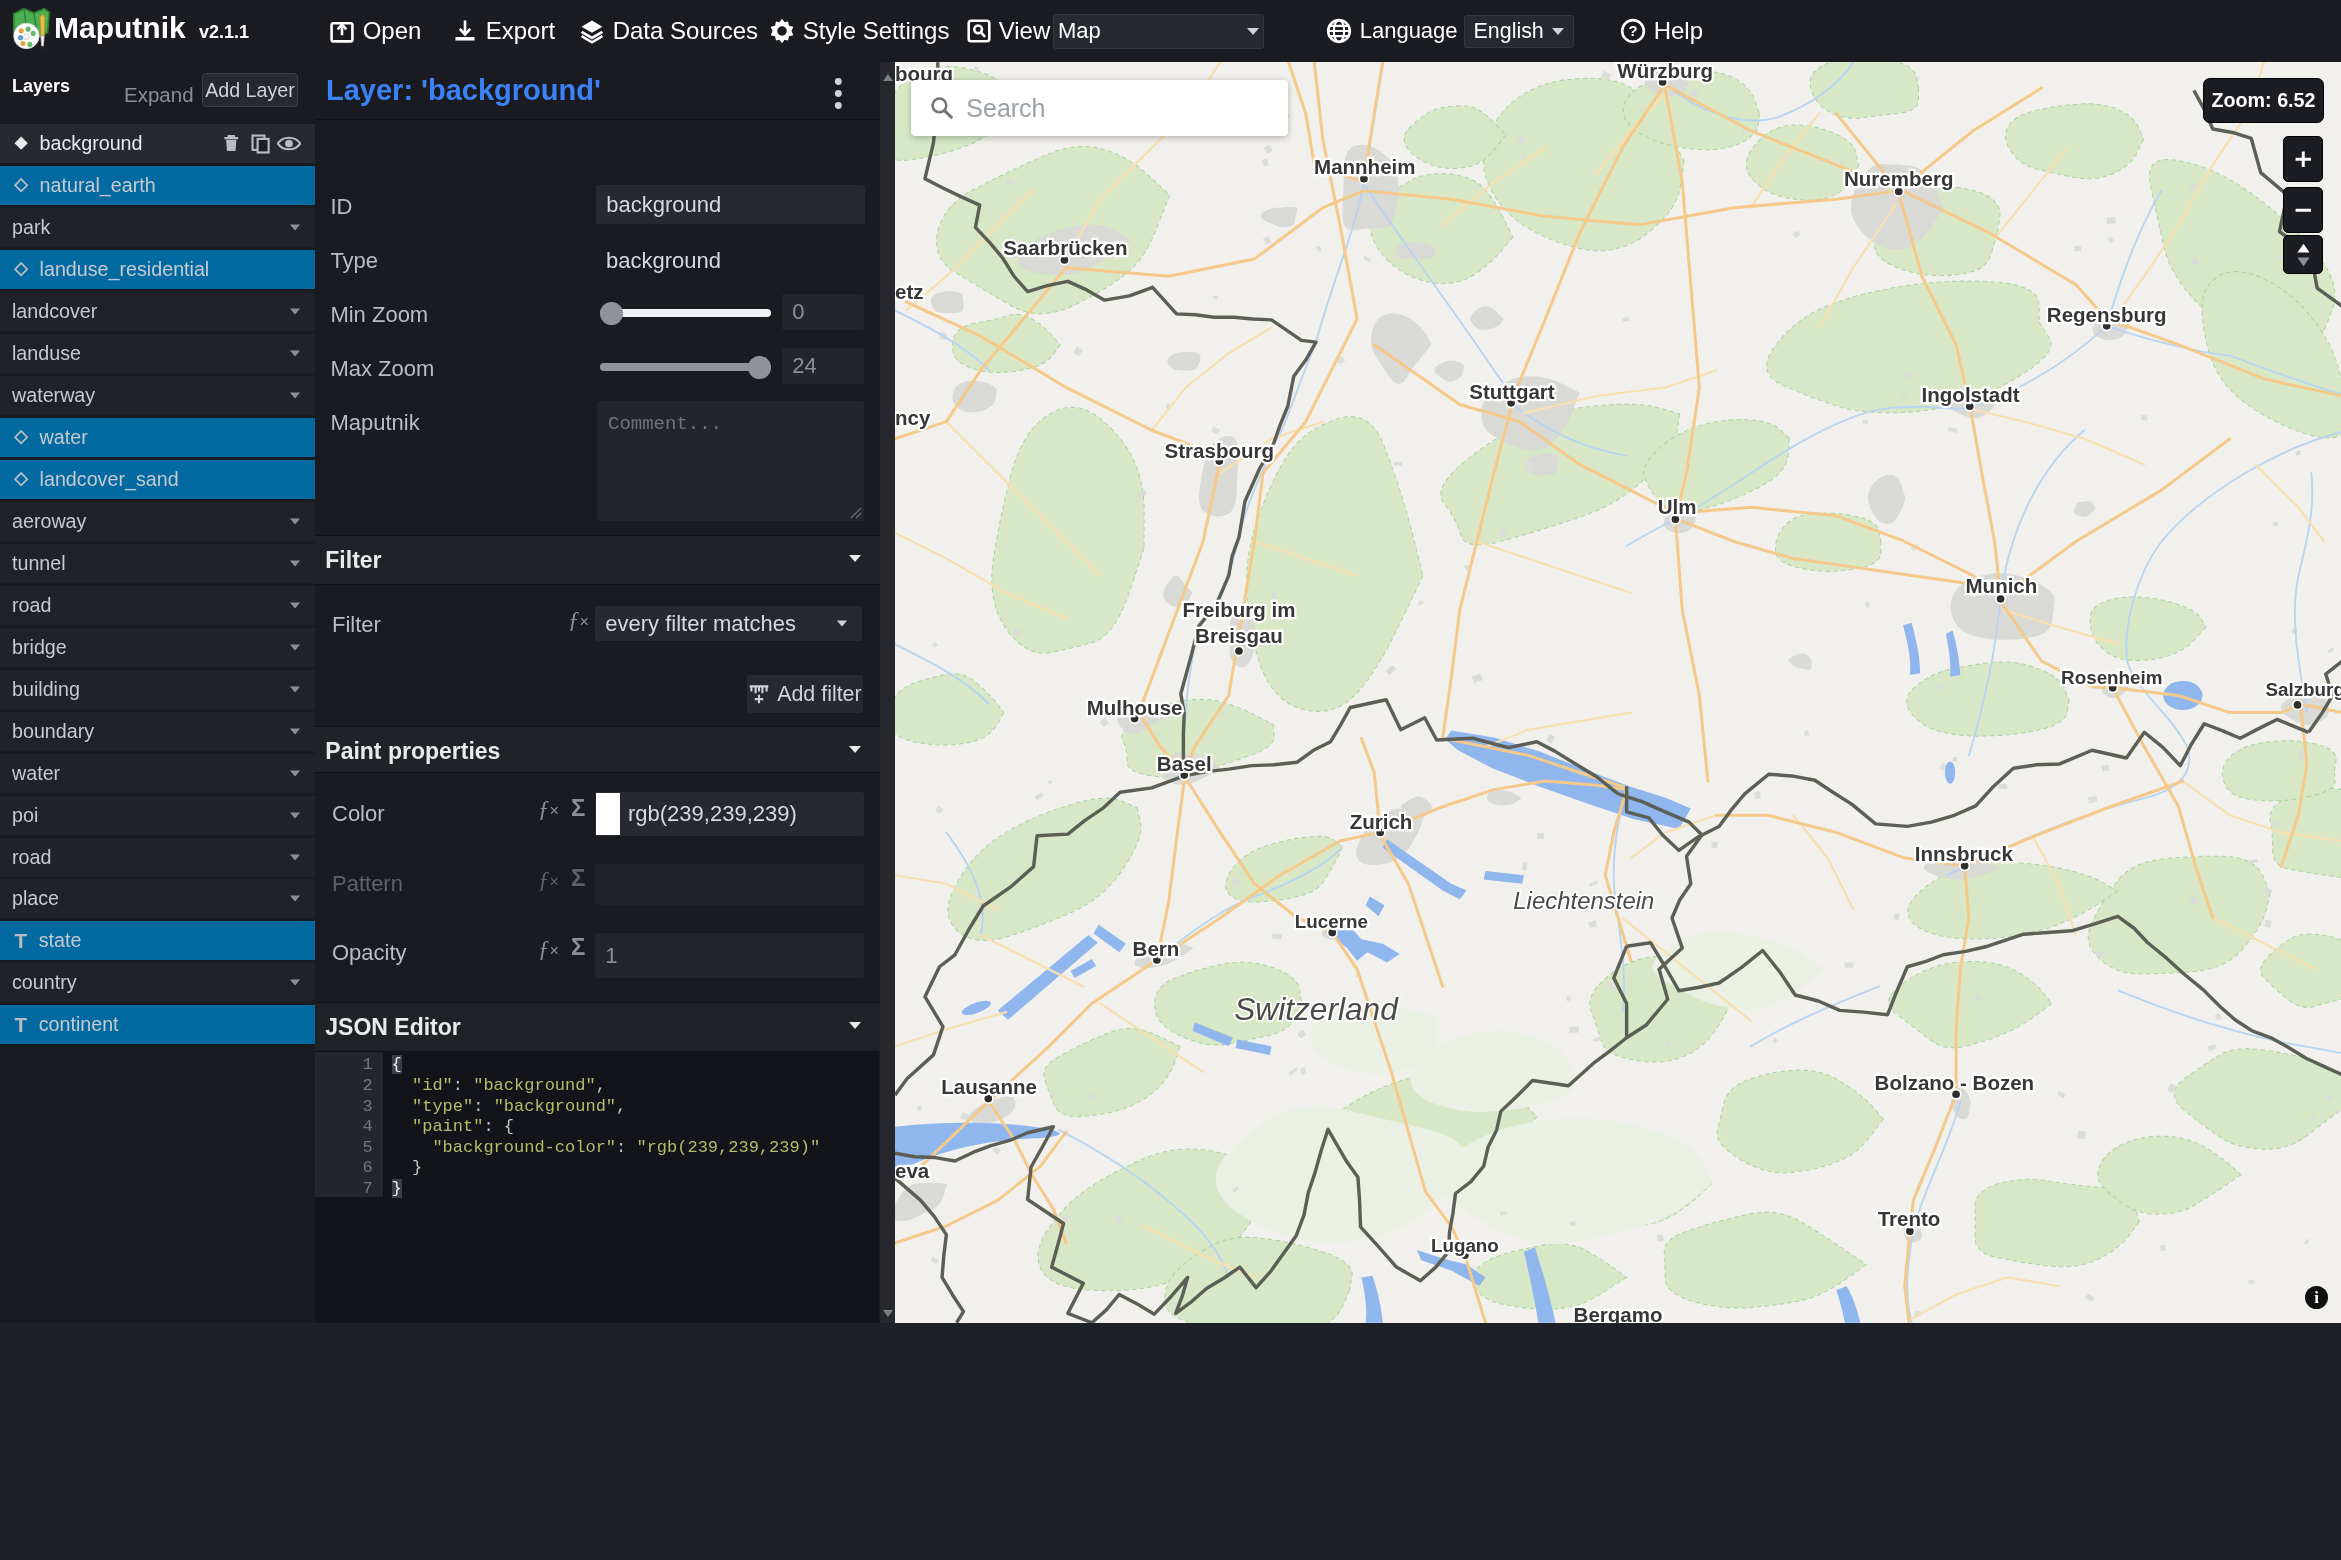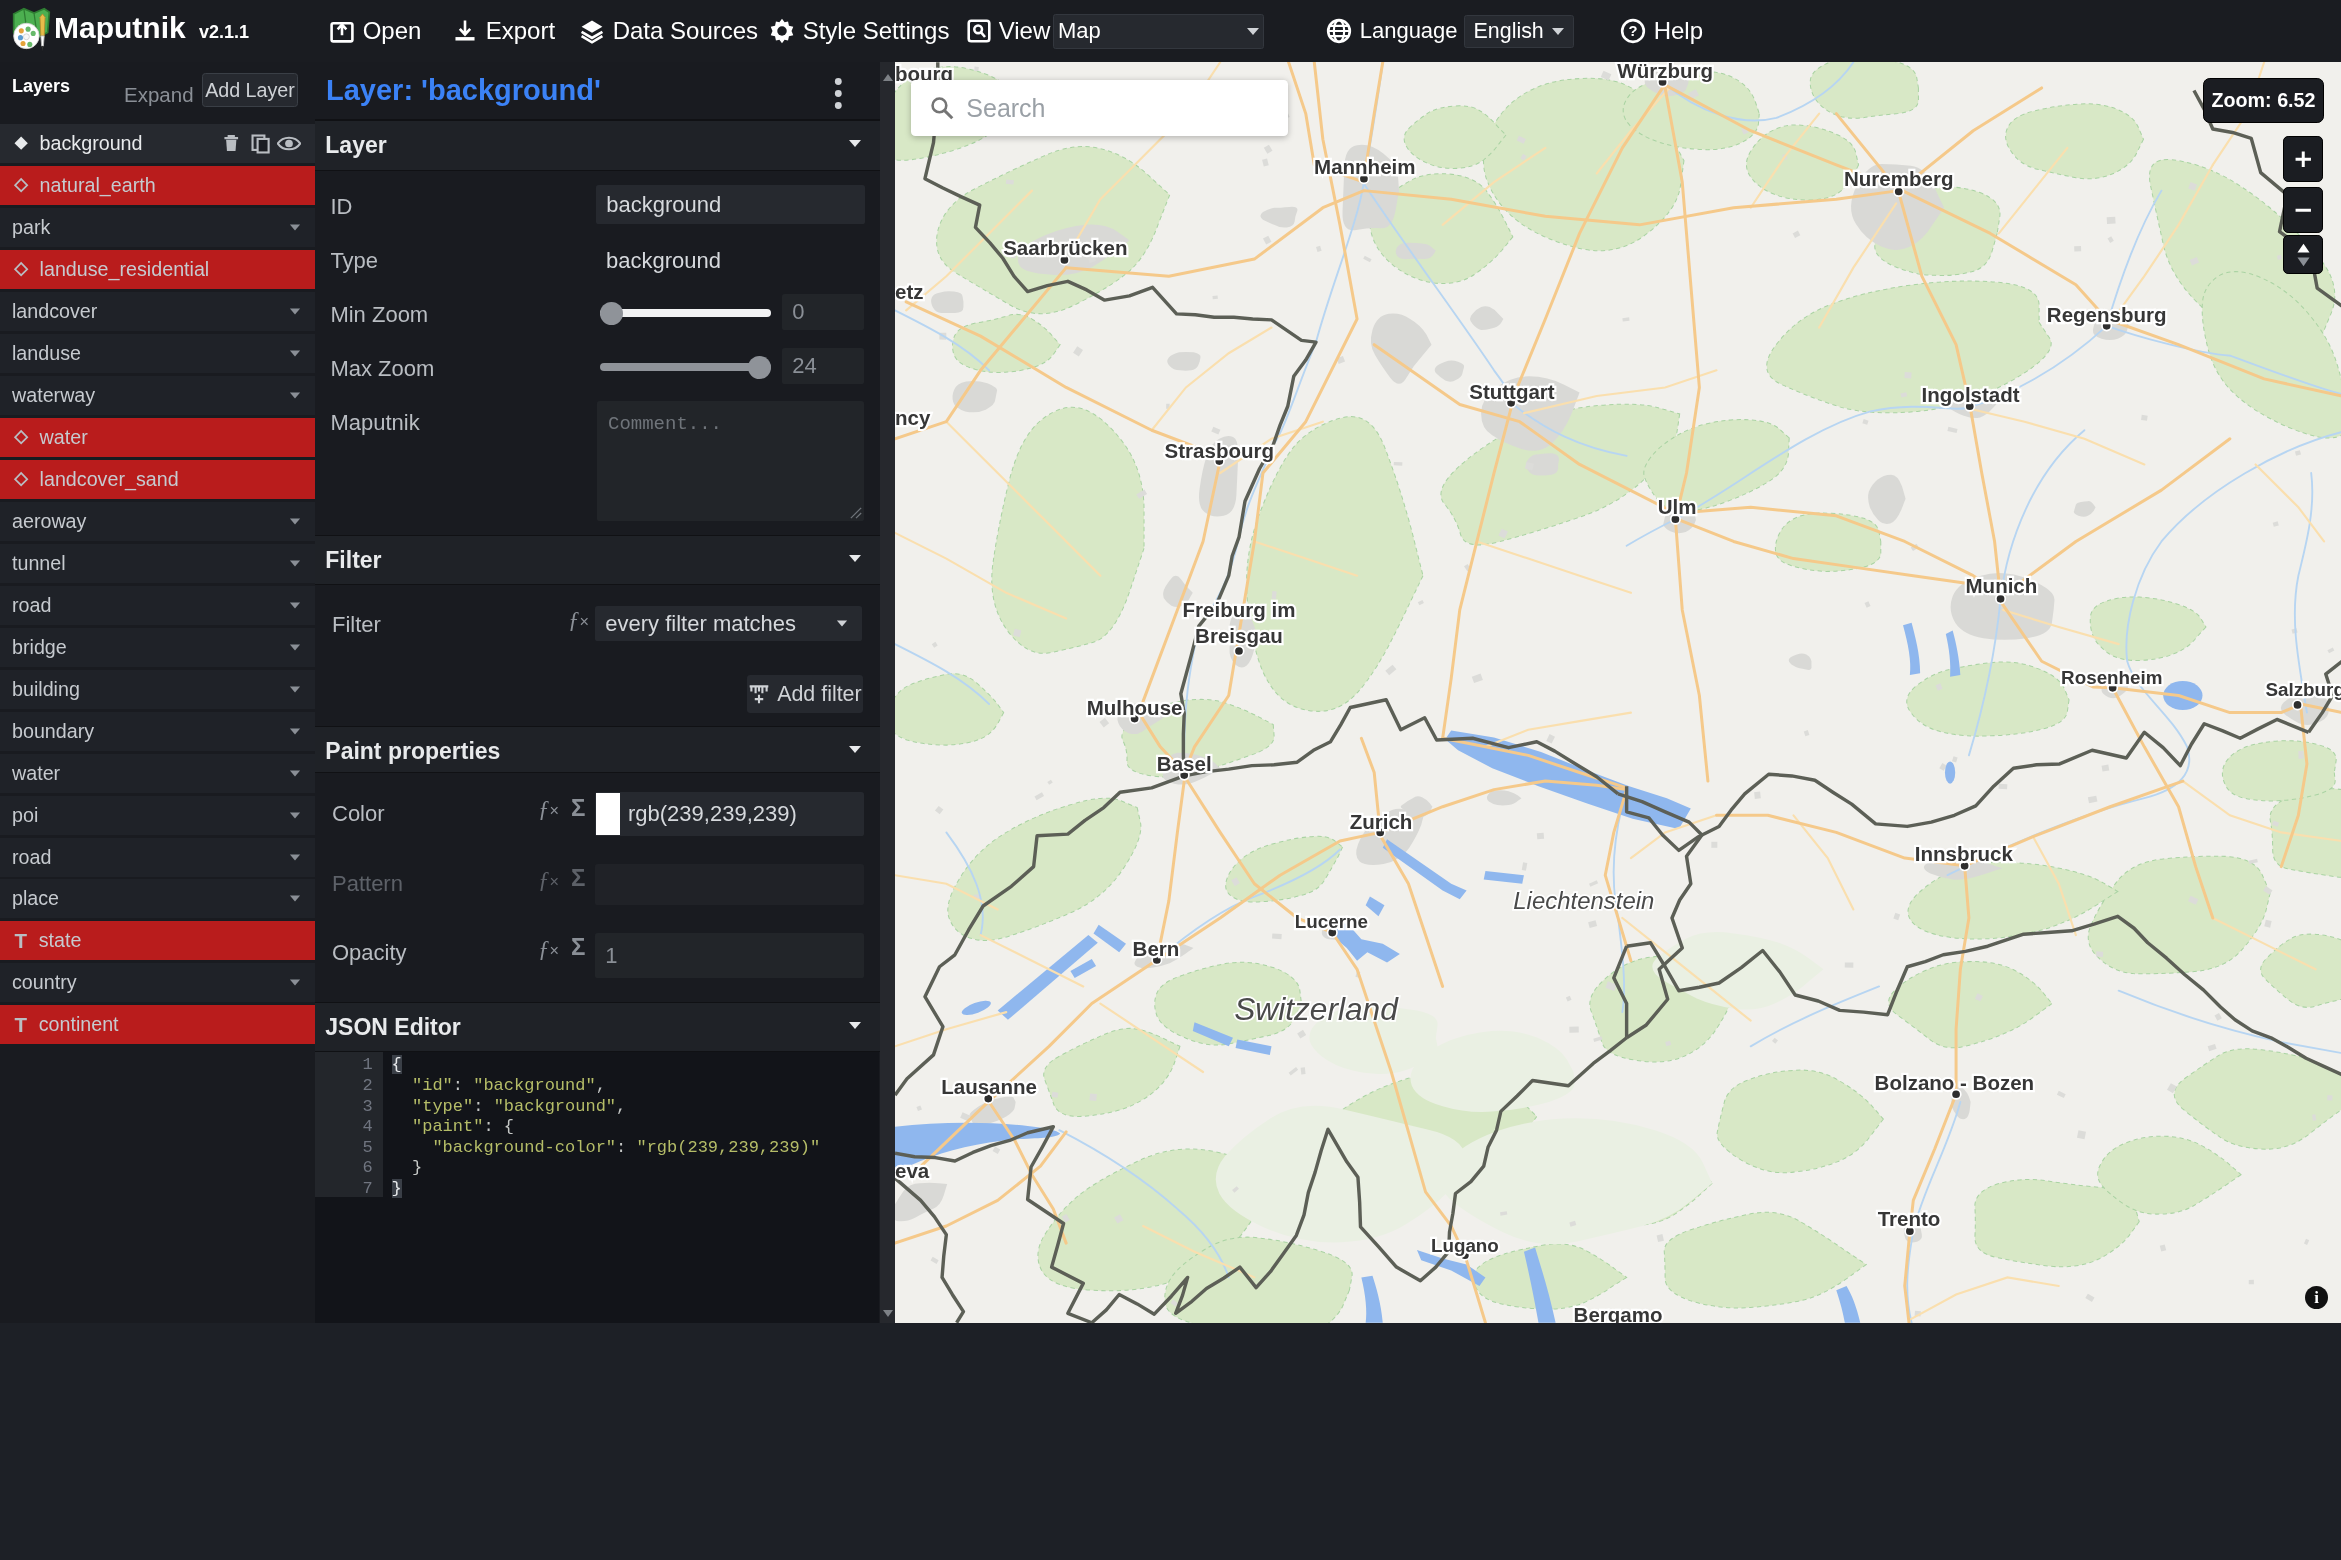--- a/index.html
+++ b/index.html
@@ -8,21 +8,21 @@
 
 #topbar{position:absolute;left:0;top:0;width:2342px;height:62px;background:#1a1c21}
 #topbar .mi{position:absolute;top:0;height:62px;display:flex;align-items:center;color:#fff;font-size:24px;white-space:nowrap}
 #topbar .mi svg{margin-right:7.7px}
 .sel{position:absolute;background:#26292f;border:0.9px solid #33373e;border-radius:2.6px;color:#fff;font-size:22px;display:flex;align-items:center}
 .sel .car{margin-left:auto;color:#cfd2d6}
 
 #side{position:absolute;left:0;top:62px;width:315px;height:1261px;background:#191b20}
 .lrow{position:absolute;left:0;width:315px;height:39px;display:flex;align-items:center;color:#c6cacf;font-size:19.7px}
 .lrow.grp{background:#1f2228}
-.lrow.lay{background:#b91c1c}
+.lrow.lay{background:#0369a1}
 .lrow.on{background:#26292f;color:#e8eaec}
 .lrow .dia{margin:0 10.3px 0 13px}
 .lrow .tt{margin:0 10.3px 0 13px;width:15.4px;text-align:center;color:#b9bdc2;font-size:20.5px;font-weight:bold}
 .lrow .car{position:absolute;right:13.7px;color:#8a8f96}
 .car{display:inline-block;width:0;height:0;border-left:6px solid transparent;border-right:6px solid transparent;border-top:7.7px solid currentColor}
 
 #panel{position:absolute;left:315px;top:62px;width:565px;height:1261px;background:#191b20}
 .phead{position:absolute;left:0;top:0;width:565px;height:58px;border-bottom:1.7px solid #101114}
 .phead h1{position:absolute;left:11px;top:12px;font-size:29px;font-weight:bold;color:#3b82f6}
 .sech{position:absolute;left:0;width:565px;height:50px;background:#1f2227;border-top:1.7px solid #101114;border-bottom:1.7px solid #101114}
@@ -145,24 +145,20 @@
 <div class="lrow lay" style="top:943px"><span class="tt">T</span>continent</div>
 </div>
 <div id="panel">
       <div class="phead">
         <h1>Layer: 'background'</h1>
         <svg class="abs" style="left:519px;top:15.4px" width="8.6" height="33" viewBox="0 0 10 38">
           <circle cx="5" cy="5" r="4" fill="#cfd2d6"></circle>
           <circle cx="5" cy="19" r="4" fill="#cfd2d6"></circle>
           <circle cx="5" cy="33" r="4" fill="#cfd2d6"></circle>
         </svg>
-      </div>
-<div class="sech" style="top:58px;height:51px">
-        <b>Layer</b>
-        <span class="car"></span>
       </div>
 <div class="flab" style="left:15.4px;top:132px">ID</div>
 <div class="inp" style="left:281px;top:123px;width:269px;height:39px">background</div>
 <div class="flab" style="left:15.4px;top:186px">Type</div>
 <div class="abs" style="left:291px;top:186px;font-size:22px;color:#d6d9dd">background</div>
 <div class="flab" style="left:15.4px;top:240px">Min Zoom</div>
 <div class="abs" style="left:285px;top:247px;width:171px;height:7.7px;background:#f2f3f4;border-radius:4.3px"></div>
 <div class="abs" style="left:285px;top:240px;width:23px;height:23px;background:#8f9399;border-radius:50%"></div>
 <div class="inp num" style="left:467px;top:232px;width:82px;height:36px">0</div>
 <div class="flab" style="left:15.4px;top:294px">Max Zoom</div>

